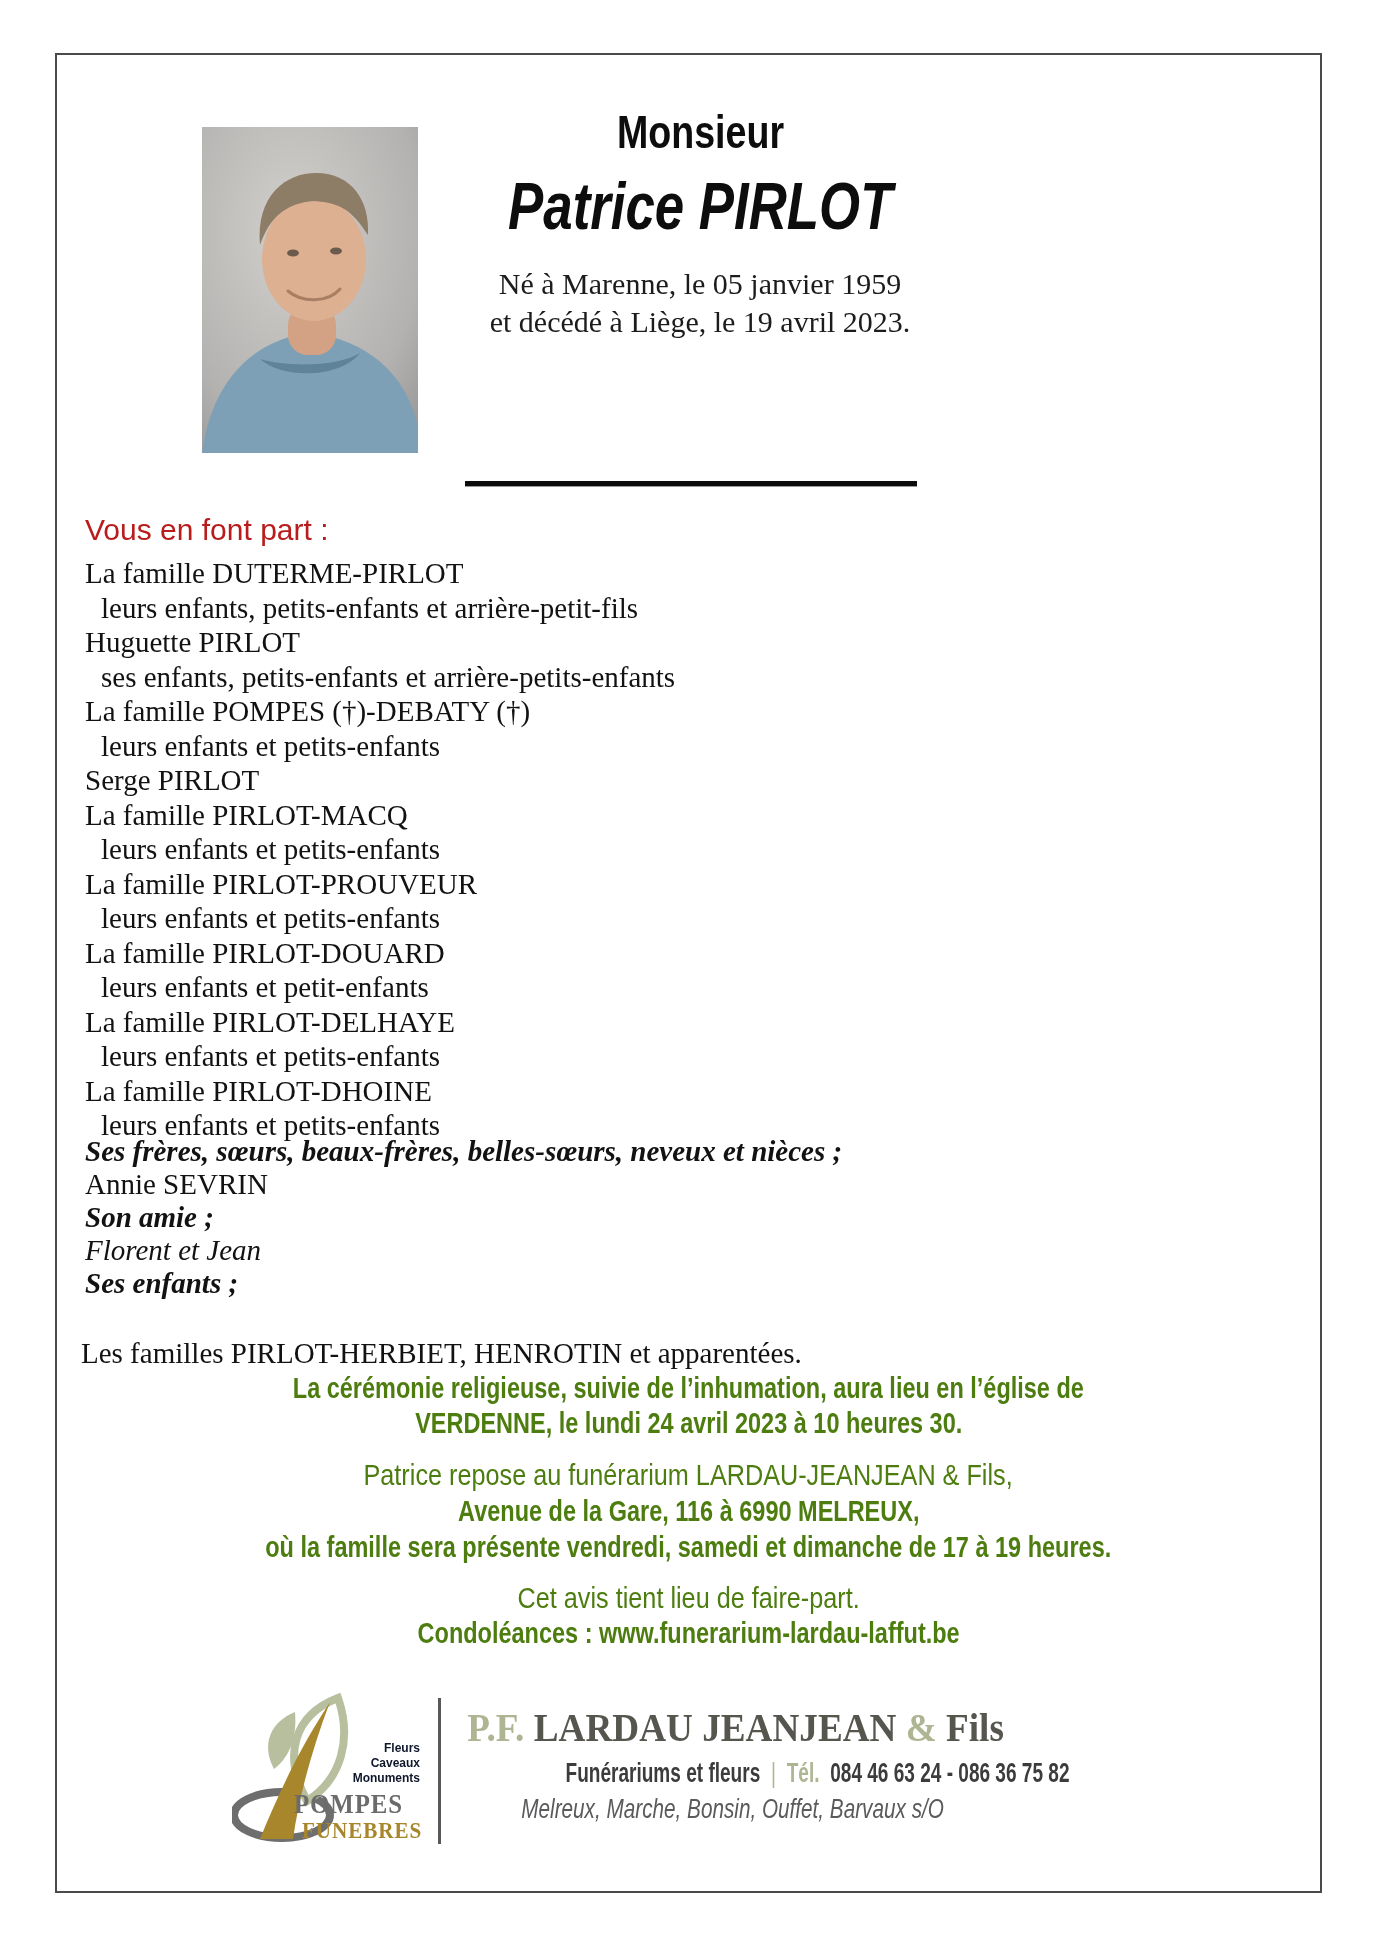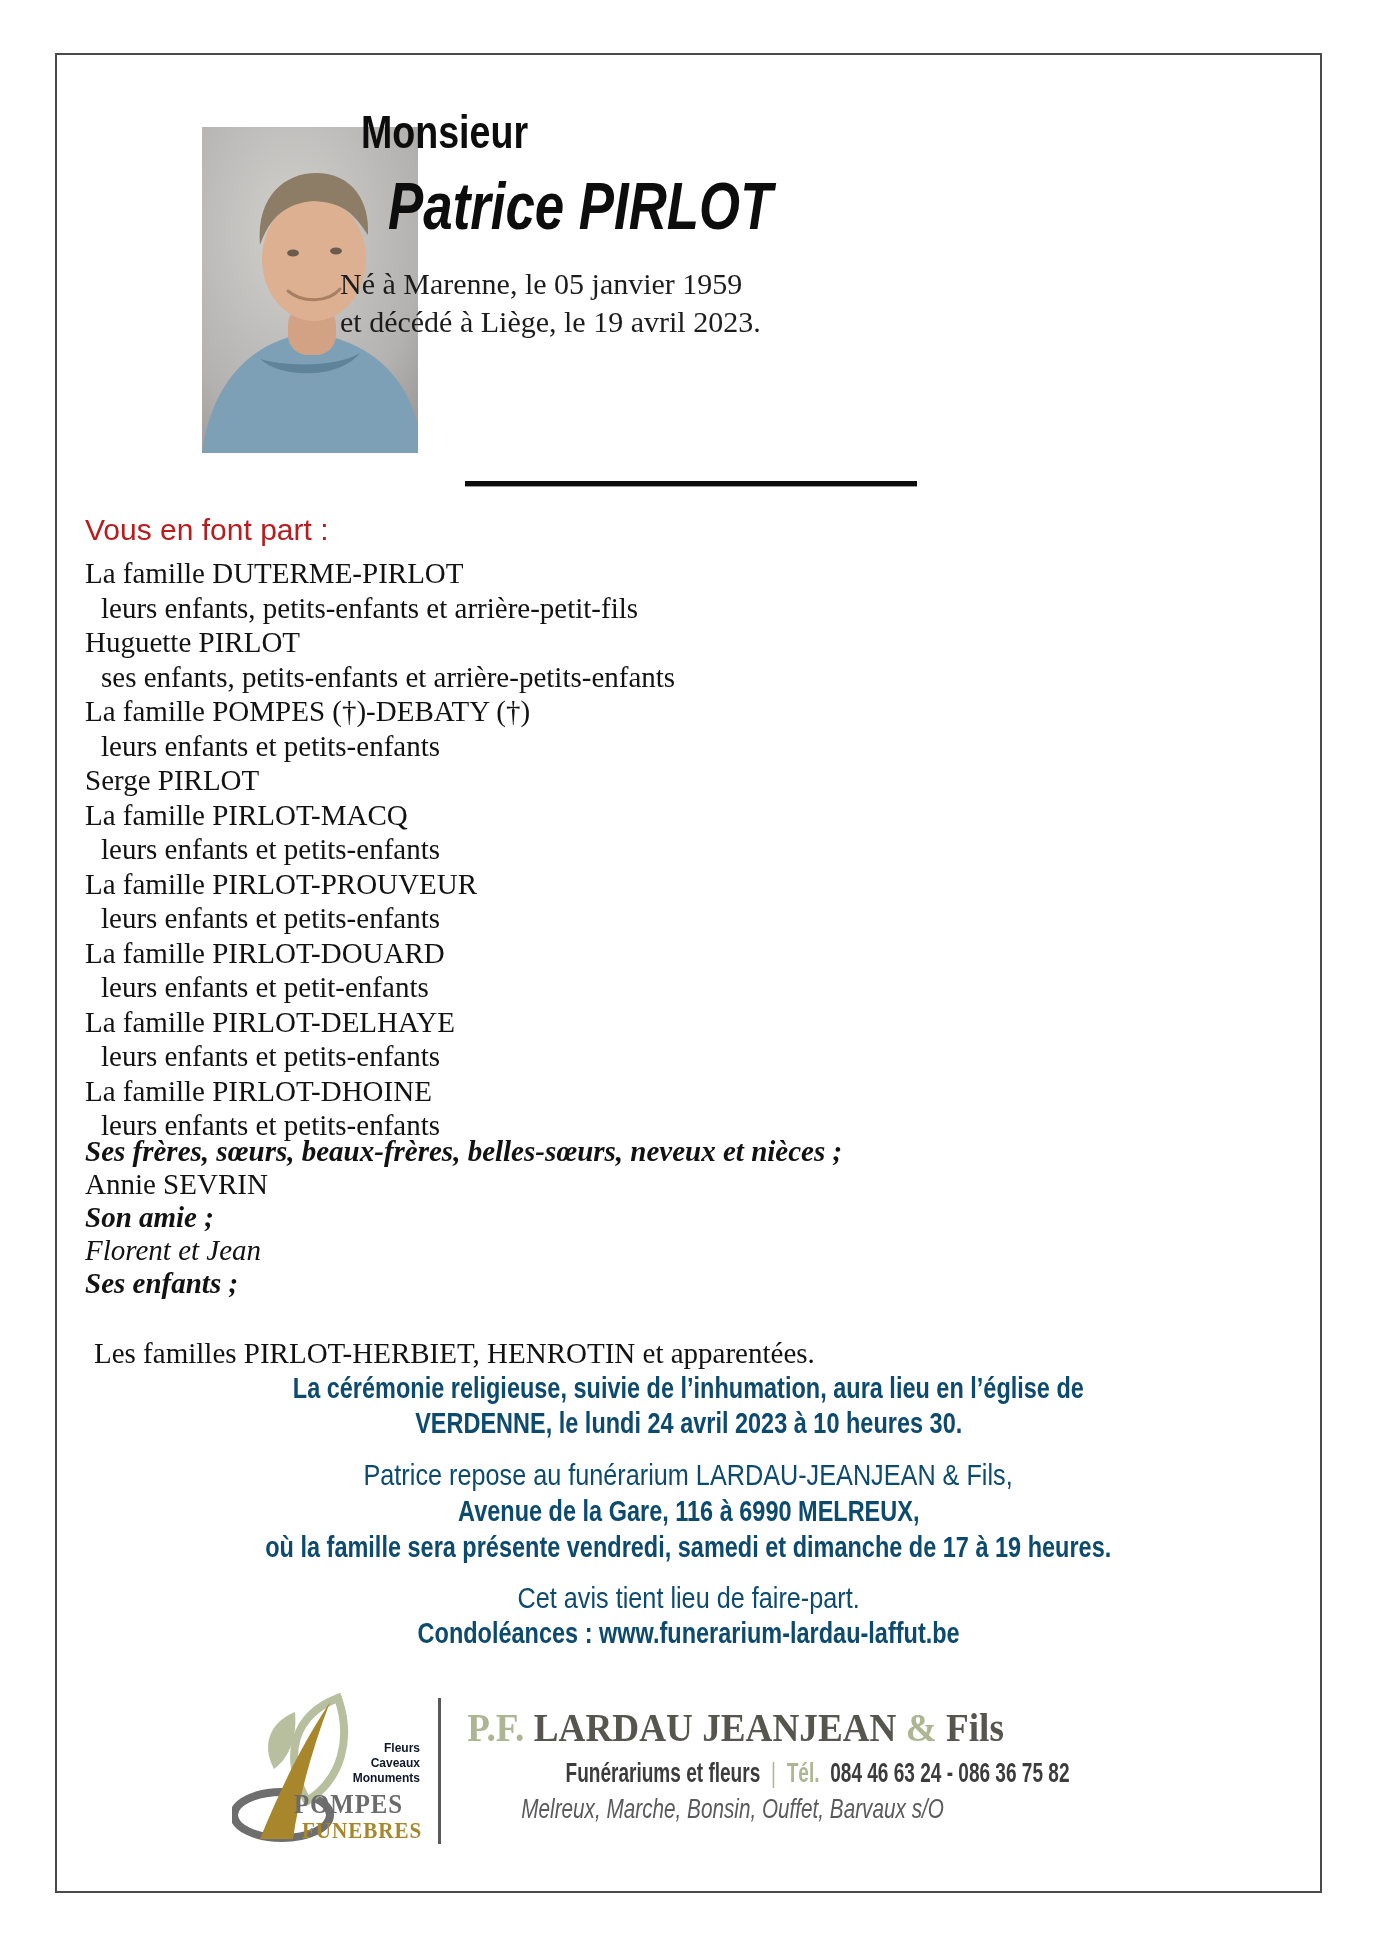--- a/index.html
+++ b/index.html
@@ -13,21 +13,21 @@
     position:absolute; left:55px; top:53px; width:1267px; height:1840px;
     border:2px solid #4a4a4a; background:#ffffff;
   }
   .abs { position:absolute; }
 
   
   .photo { left:145px; top:72px; width:216px; height:326px; overflow:hidden; }
   .photo svg { display:block; width:100%; height:100%; }
 
   
-  .header { left:283px; top:52px; width:720px; text-align:left; }
+  .header { left:283px; top:52px; width:720px; text-align:center; }
   .monsieur {
     font-family:"Liberation Sans", sans-serif; font-weight:700;
     font-size:47px; line-height:50px; color:#0d0d0d;
     display:inline-block; transform:scaleX(0.80); letter-spacing:0px;
   }
   .deceased-name {
     font-family:"Liberation Sans", sans-serif; font-weight:700; font-style:italic;
     font-size:66px; line-height:66px; color:#0d0d0d; margin-top:16px;
     display:inline-block; transform:scaleX(0.80);
   }
@@ -40,24 +40,24 @@
   .intro { left:28px; top:458px; font-family:"Liberation Sans", sans-serif;
            font-size:30px; color:#b91c1c; }
   .family-list { left:28px; top:501px; font-size:29px; line-height:34.5px; width:900px; }
   .fam-sub { padding-left:16px; }
 
   .rel-line { left:28px; width:1210px; font-size:29px; line-height:33px; }
   .rel-right { text-align:left; font-style:italic; font-weight:bold; }
   .rel-left  { text-align:left; }
   .rel-italic { font-style:italic; }
 
-  .families-line { left:37px; top:1282px; font-size:29px;text-align:right; }
+  .families-line { left:24px; top:1282px; font-size:29px;text-align:right; }
 
   .center-block { left:0; right:0; text-align:center;
-                  font-family:"Liberation Sans", sans-serif; color:#0c4a6e; }
+                  font-family:"Liberation Sans", sans-serif; color:#4d7c0f; }
   .cond  { display:inline-block; transform:scaleX(0.81); white-space:nowrap; }
   .cond2 { display:inline-block; transform:scaleX(0.87); white-space:nowrap; }
   .bold { font-weight:700; }
   .ceremony { top:1316px; font-size:29px; line-height:35px; font-weight:700; }
   .repose   { top:1402px; font-size:29px; line-height:36px;text-align:center; }
   .notice   { top:1526px; font-size:29px; line-height:35px; }
 
   
   .logo { left:175px; top:1638px; width:212px; height:155px; }
   .logo svg { position:absolute; left:0; top:0; width:212px; height:155px; }

